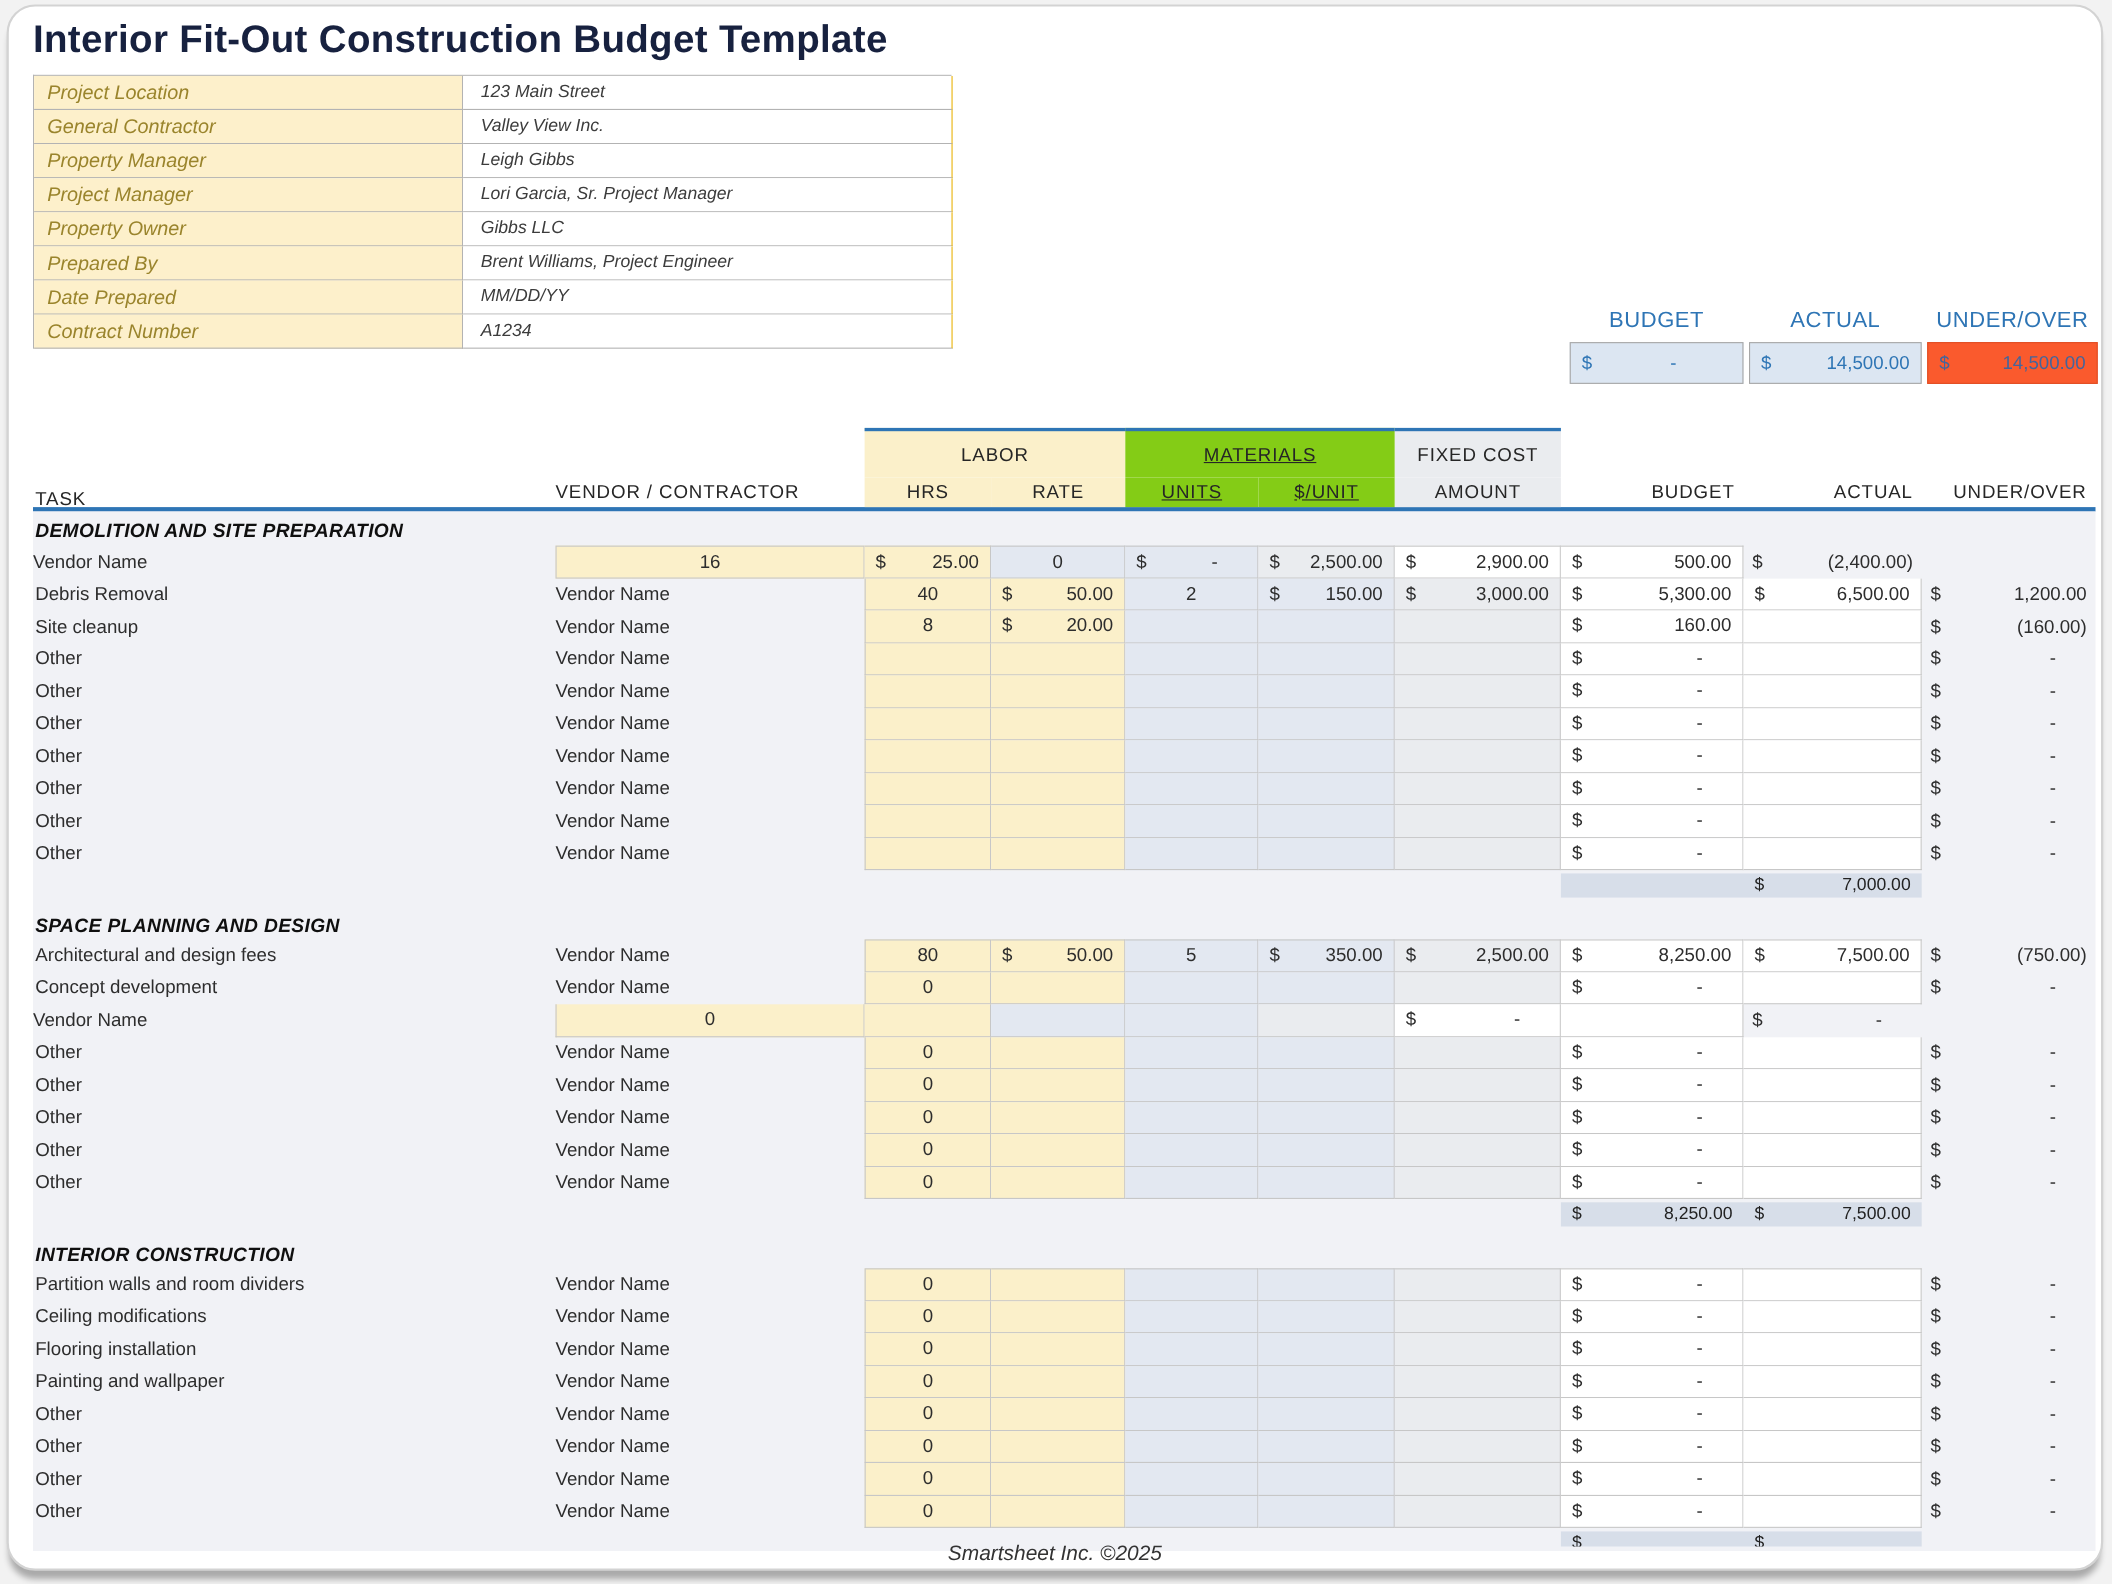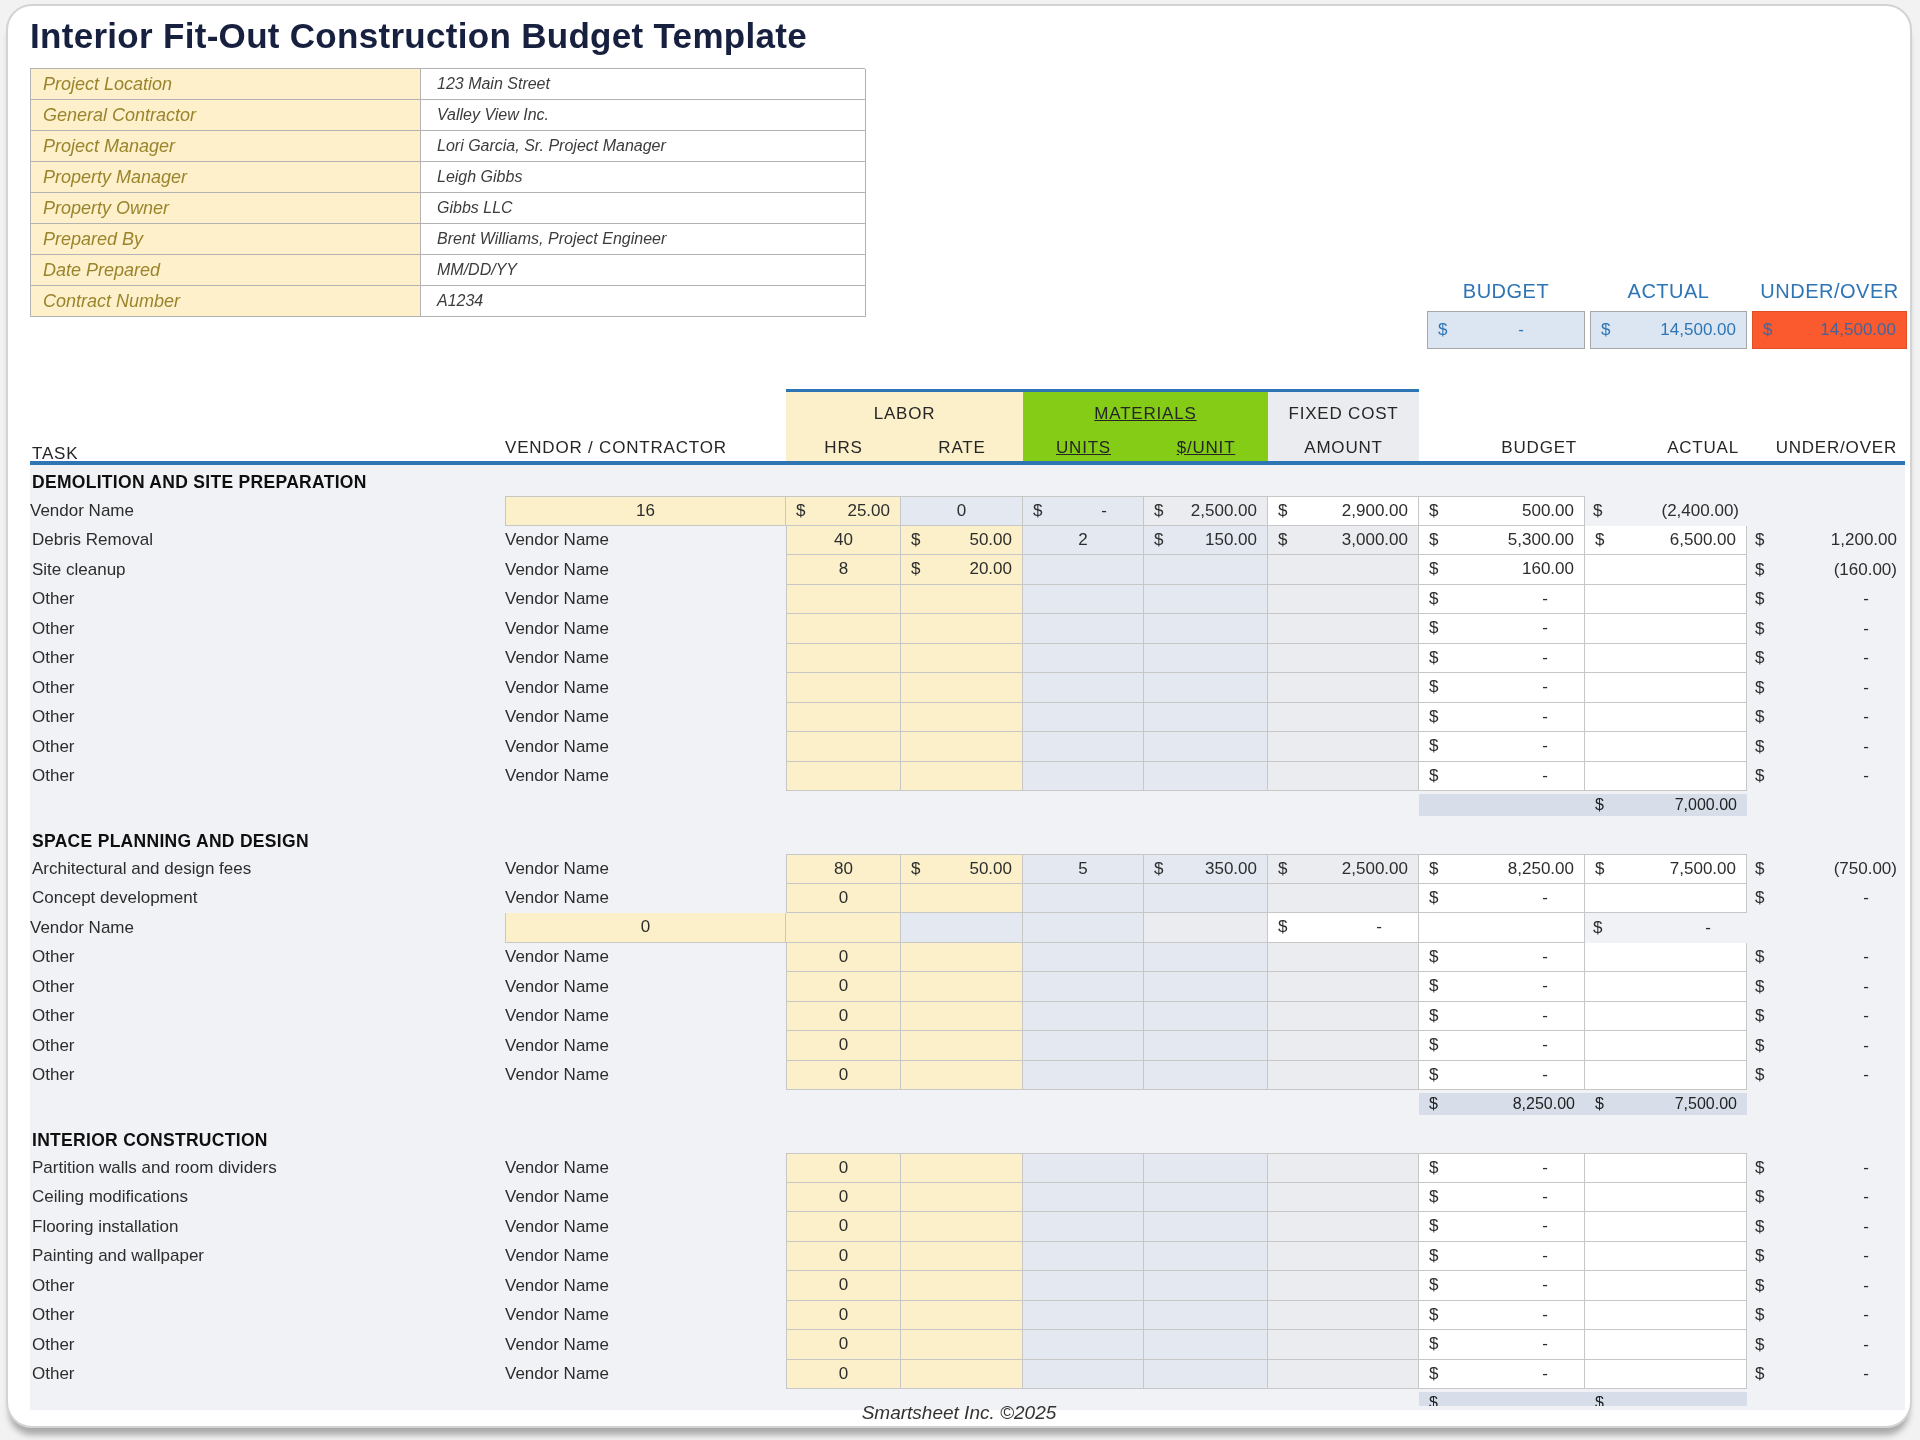--- a/index.html
+++ b/index.html
@@ -41,21 +41,21 @@
   .sh { grid-row:2; display:flex; align-items:center; justify-content:center; }
   .c-hrs{grid-column:3} .c-rate{grid-column:4} .c-units{grid-column:5} .c-unit{grid-column:6} .c-amt{grid-column:7}
   .c-budget{grid-column:8} .c-actual{grid-column:9} .c-under{grid-column:10}
   .sh.right { justify-content:flex-end; padding-right:8px; }
   .bg-labor { background:#fbf0ca; }
   .bg-mat   { background:#84cc16;text-decoration:underline; }
   .bg-fix   { background:#eaecef; }
   .blue-rule { height:4px; background:#2e75b5; }
 
   .tbody { background:#f1f2f6; padding-bottom:4px; }
-  .section-title { height:26px; line-height:26px; font-weight:bold; font-size:17.5px; color:#0f0f0f; letter-spacing:.3px; padding-left:2px; }
+  .section-title { height:26px; line-height:26px; font-weight:bold; font-size:17.5px; color:#0f0f0f; letter-spacing:.3px; padding-left:2px;font-style:italic; }
   .section-title.first { height:31px; line-height:34px; }
   .gap { height:12px; }
 
   .data-row { display:grid; grid-template-columns:475px 281px 115px 122px 121px 124px 151px 166px 162px 158px; height:29.5px; font-size:17px; color:#2d2d2d; }
   .cell { display:flex; align-items:center; }
   .cell.task { padding-left:2px; }
   .cell.b { border-right:1px solid #c7c7c7; border-bottom:1px solid #c7c7c7; }
   .cell.b.first-b { border-left:1px solid #c7c7c7; }
   .data-row.first .cell.b { border-top:1px solid #c7c7c7; }
   .cell.labor { background:#fbf0ca; }
@@ -85,26 +85,26 @@
   <div class="info-table">
       <div class="info-row">
         <div class="info-label">Project Location</div>
         <div class="info-value">123 Main Street</div>
       </div>
       <div class="info-row">
         <div class="info-label">General Contractor</div>
         <div class="info-value">Valley View Inc.</div>
       </div>
       <div class="info-row">
+        <div class="info-label">Property Manager</div>
+        <div class="info-value">Leigh Gibbs</div>
+      </div>
+      <div class="info-row">
         <div class="info-label">Project Manager</div>
         <div class="info-value">Lori Garcia, Sr. Project Manager</div>
-      </div>
-      <div class="info-row">
-        <div class="info-label">Property Manager</div>
-        <div class="info-value">Leigh Gibbs</div>
       </div>
       <div class="info-row">
         <div class="info-label">Property Owner</div>
         <div class="info-value">Gibbs LLC</div>
       </div>
       <div class="info-row">
         <div class="info-label">Prepared By</div>
         <div class="info-value">Brent Williams, Project Engineer</div>
       </div>
       <div class="info-row">

